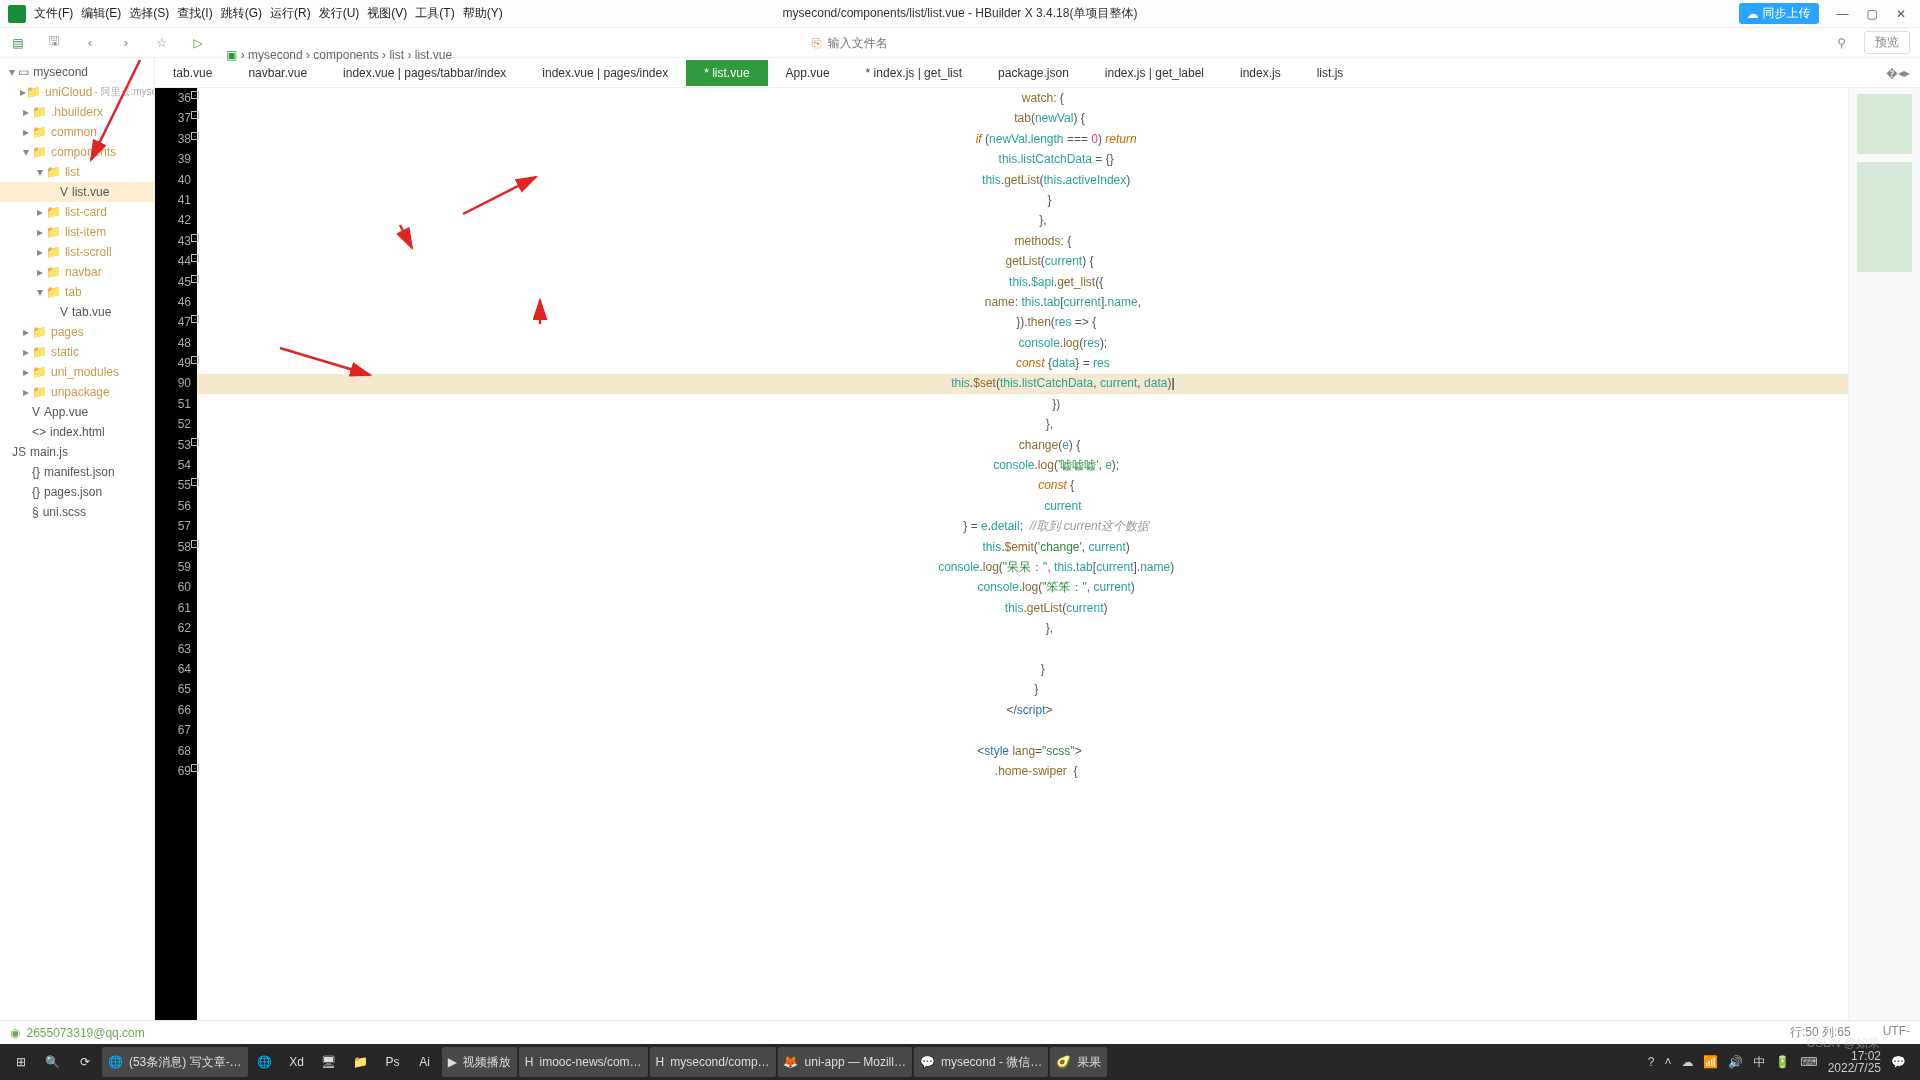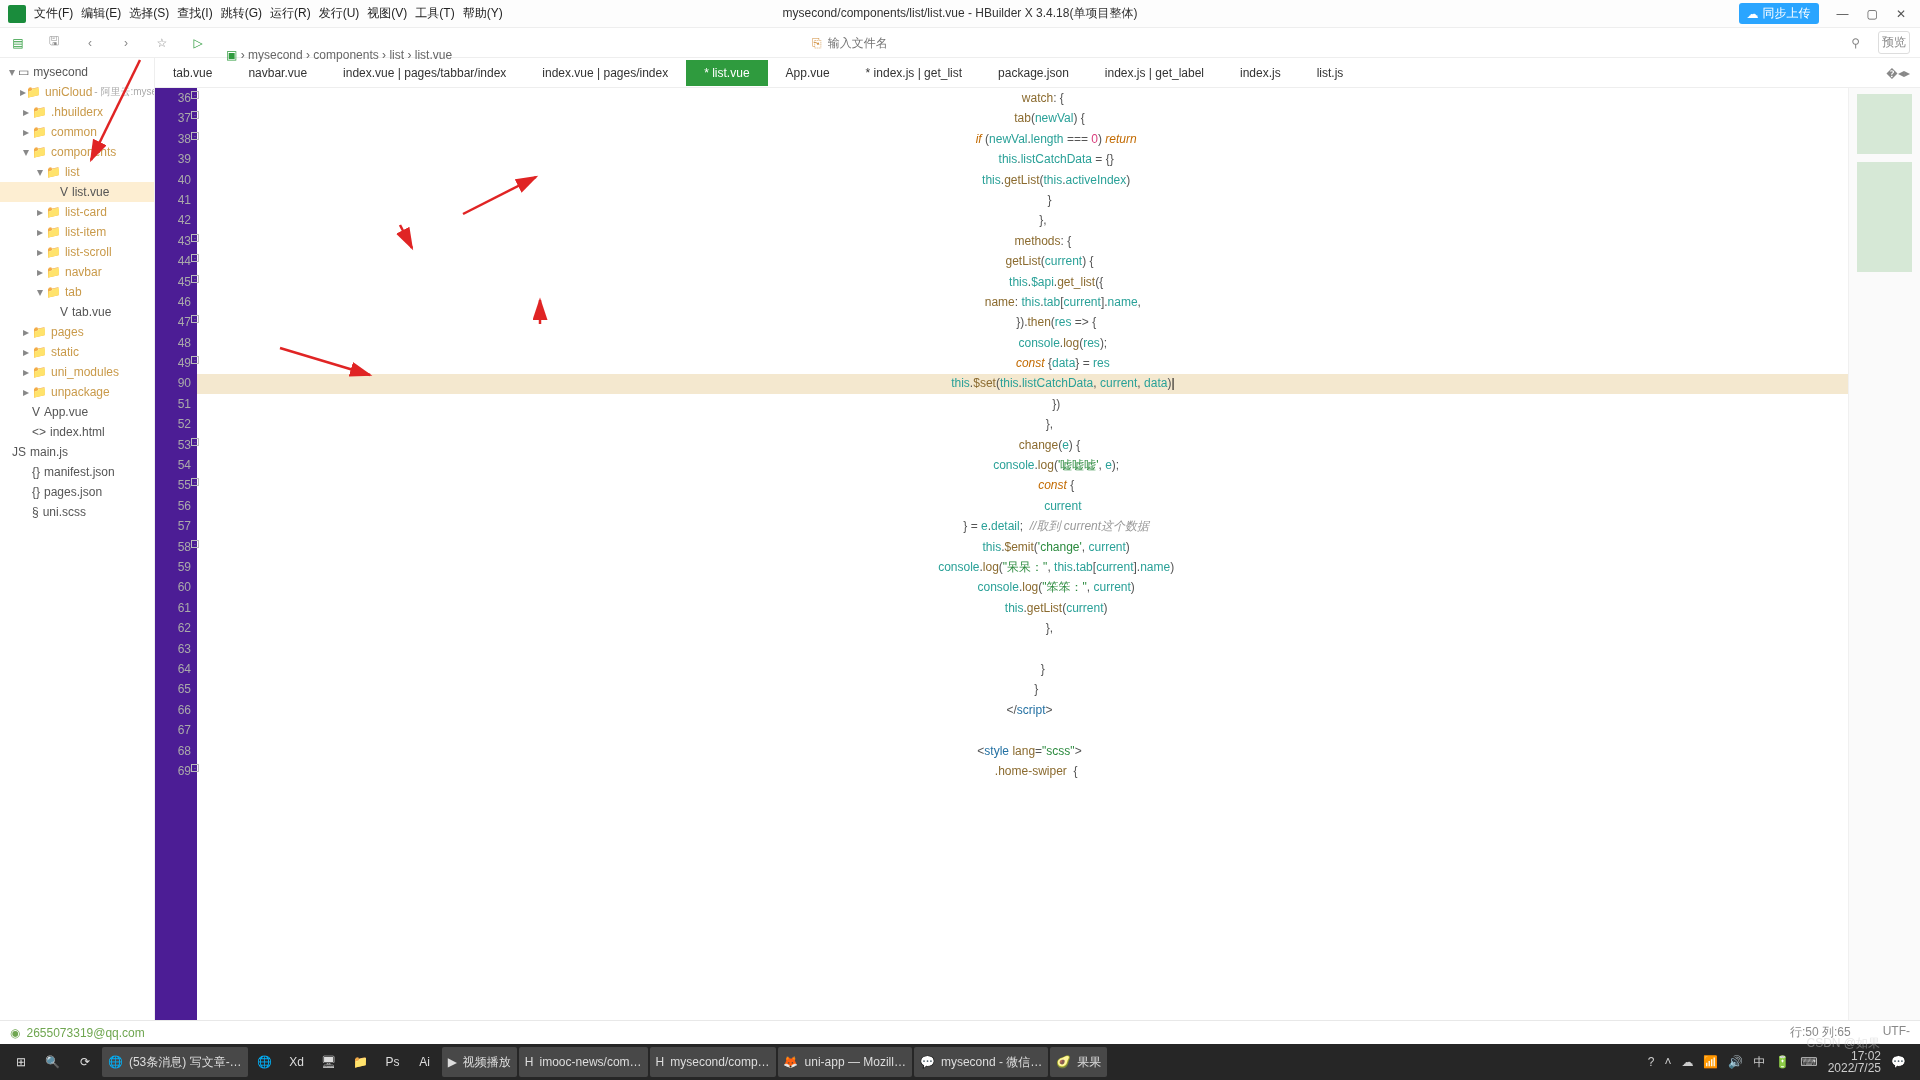--- a/index.html
+++ b/index.html
@@ -12,39 +12,39 @@
 .titlebar .title { position: absolute; left: 50%; transform: translateX(-50%); color: #333; }
 .titlebar .win { margin-left: auto; display: flex; gap: 18px; padding-right: 14px; align-items: center; color: #555; }
 .titlebar .cloud-btn { background: #2aa5ff; color: #fff; padding: 2px 8px; border-radius: 3px; display: flex; align-items: center; gap: 4px; font-size: 11px; }
 
 .toolbar { height: 30px; display: flex; align-items: center; border-bottom: 1px solid #eee; padding: 0 10px; gap: 20px; color: #888; }
 .toolbar .ico { width: 16px; text-align: center; }
 .toolbar .crumb { color: #666; margin-top: 24px; }
 .toolbar .search { margin-left: 340px; display: flex; align-items: center; color: #bbb; gap: 6px; }
 .toolbar .search input { border: none; outline: none; width: 200px; }
 .toolbar .right { margin-left: auto; display: flex; gap: 18px; align-items: center; color: #888; }
-.toolbar .preview-btn { padding: 2px 3px; border: 1px solid #ddd; border-radius: 3px; }
+.toolbar .preview-btn { padding: 2px 10px; border: 1px solid #ddd; border-radius: 3px; }
 
 .main { display: flex; height: calc(100% - 106px); }
 .sidebar { width: 155px; background: #fff; border-right: 1px solid #eee; overflow: hidden; padding-top: 4px; }
 .tree .nd { white-space: nowrap; color: #555; padding: 3px 0; display: flex; align-items: center; }
 .tree .nd .tw { display: inline-block; width: 12px; text-align: center; color: #888; }
 .tree .nd .ic { margin-right: 4px; }
 .tree .fold { color: #c99a4a; }
 .tree .selected { background: #fdeed2; }
 .tree .tag { color: #aaa; font-size: 10px; margin-left: 2px; }
 
 .editor { flex: 1; display: flex; flex-direction: column; min-width: 0; }
 .tabs { display: flex; align-items: center; border-bottom: 1px solid #eee; height: 30px; overflow: hidden; }
 .tabs .tab { padding: 6px 18px; color: #333; white-space: nowrap; }
 .tabs .tab.active { background: #2f9b3e; color: #fff; }
 .tabs .more { margin-left: auto; padding: 0 10px; color: #888; }
 
 .code-area { flex: 1; display: flex; font-family: Consolas, monospace; font-size: 15px; line-height: 20.4px; position: relative; overflow: hidden; }
-.gutter { width: 42px; text-align: right; color: #aaa; padding-right: 6px; user-select: none; background: #4c1d95; }
+.gutter { width: 42px; text-align: right; color: #aaa; padding-right: 6px; user-select: none; background: #000000; }
 .gutter .ln { height: 20.4px; position: relative; }
 .gutter .fold-m { position: absolute; right: -8px; top: 3px; width: 8px; height: 8px; border: 1px solid #bbb; font-size: 7px; line-height: 6px; text-align: center; color: #888; }
 .code { flex: 1; white-space: pre; padding-left: 14px; position: relative; }
 .code .ln { height: 20.4px; text-align: center; }
 .code .hl-line { position: absolute; left: 0; right: 0; height: 20.4px; background: #f4e8cf; z-index: -1; }
 
 .minimap { width: 72px; background: #fafafa; border-left: 1px solid #f0f0f0; position: relative; }
 .minimap .chunk { position: absolute; left: 8px; right: 8px; background: #d6e8d6; }
 
 .kw { color: #c26a00; font-style: italic; }

